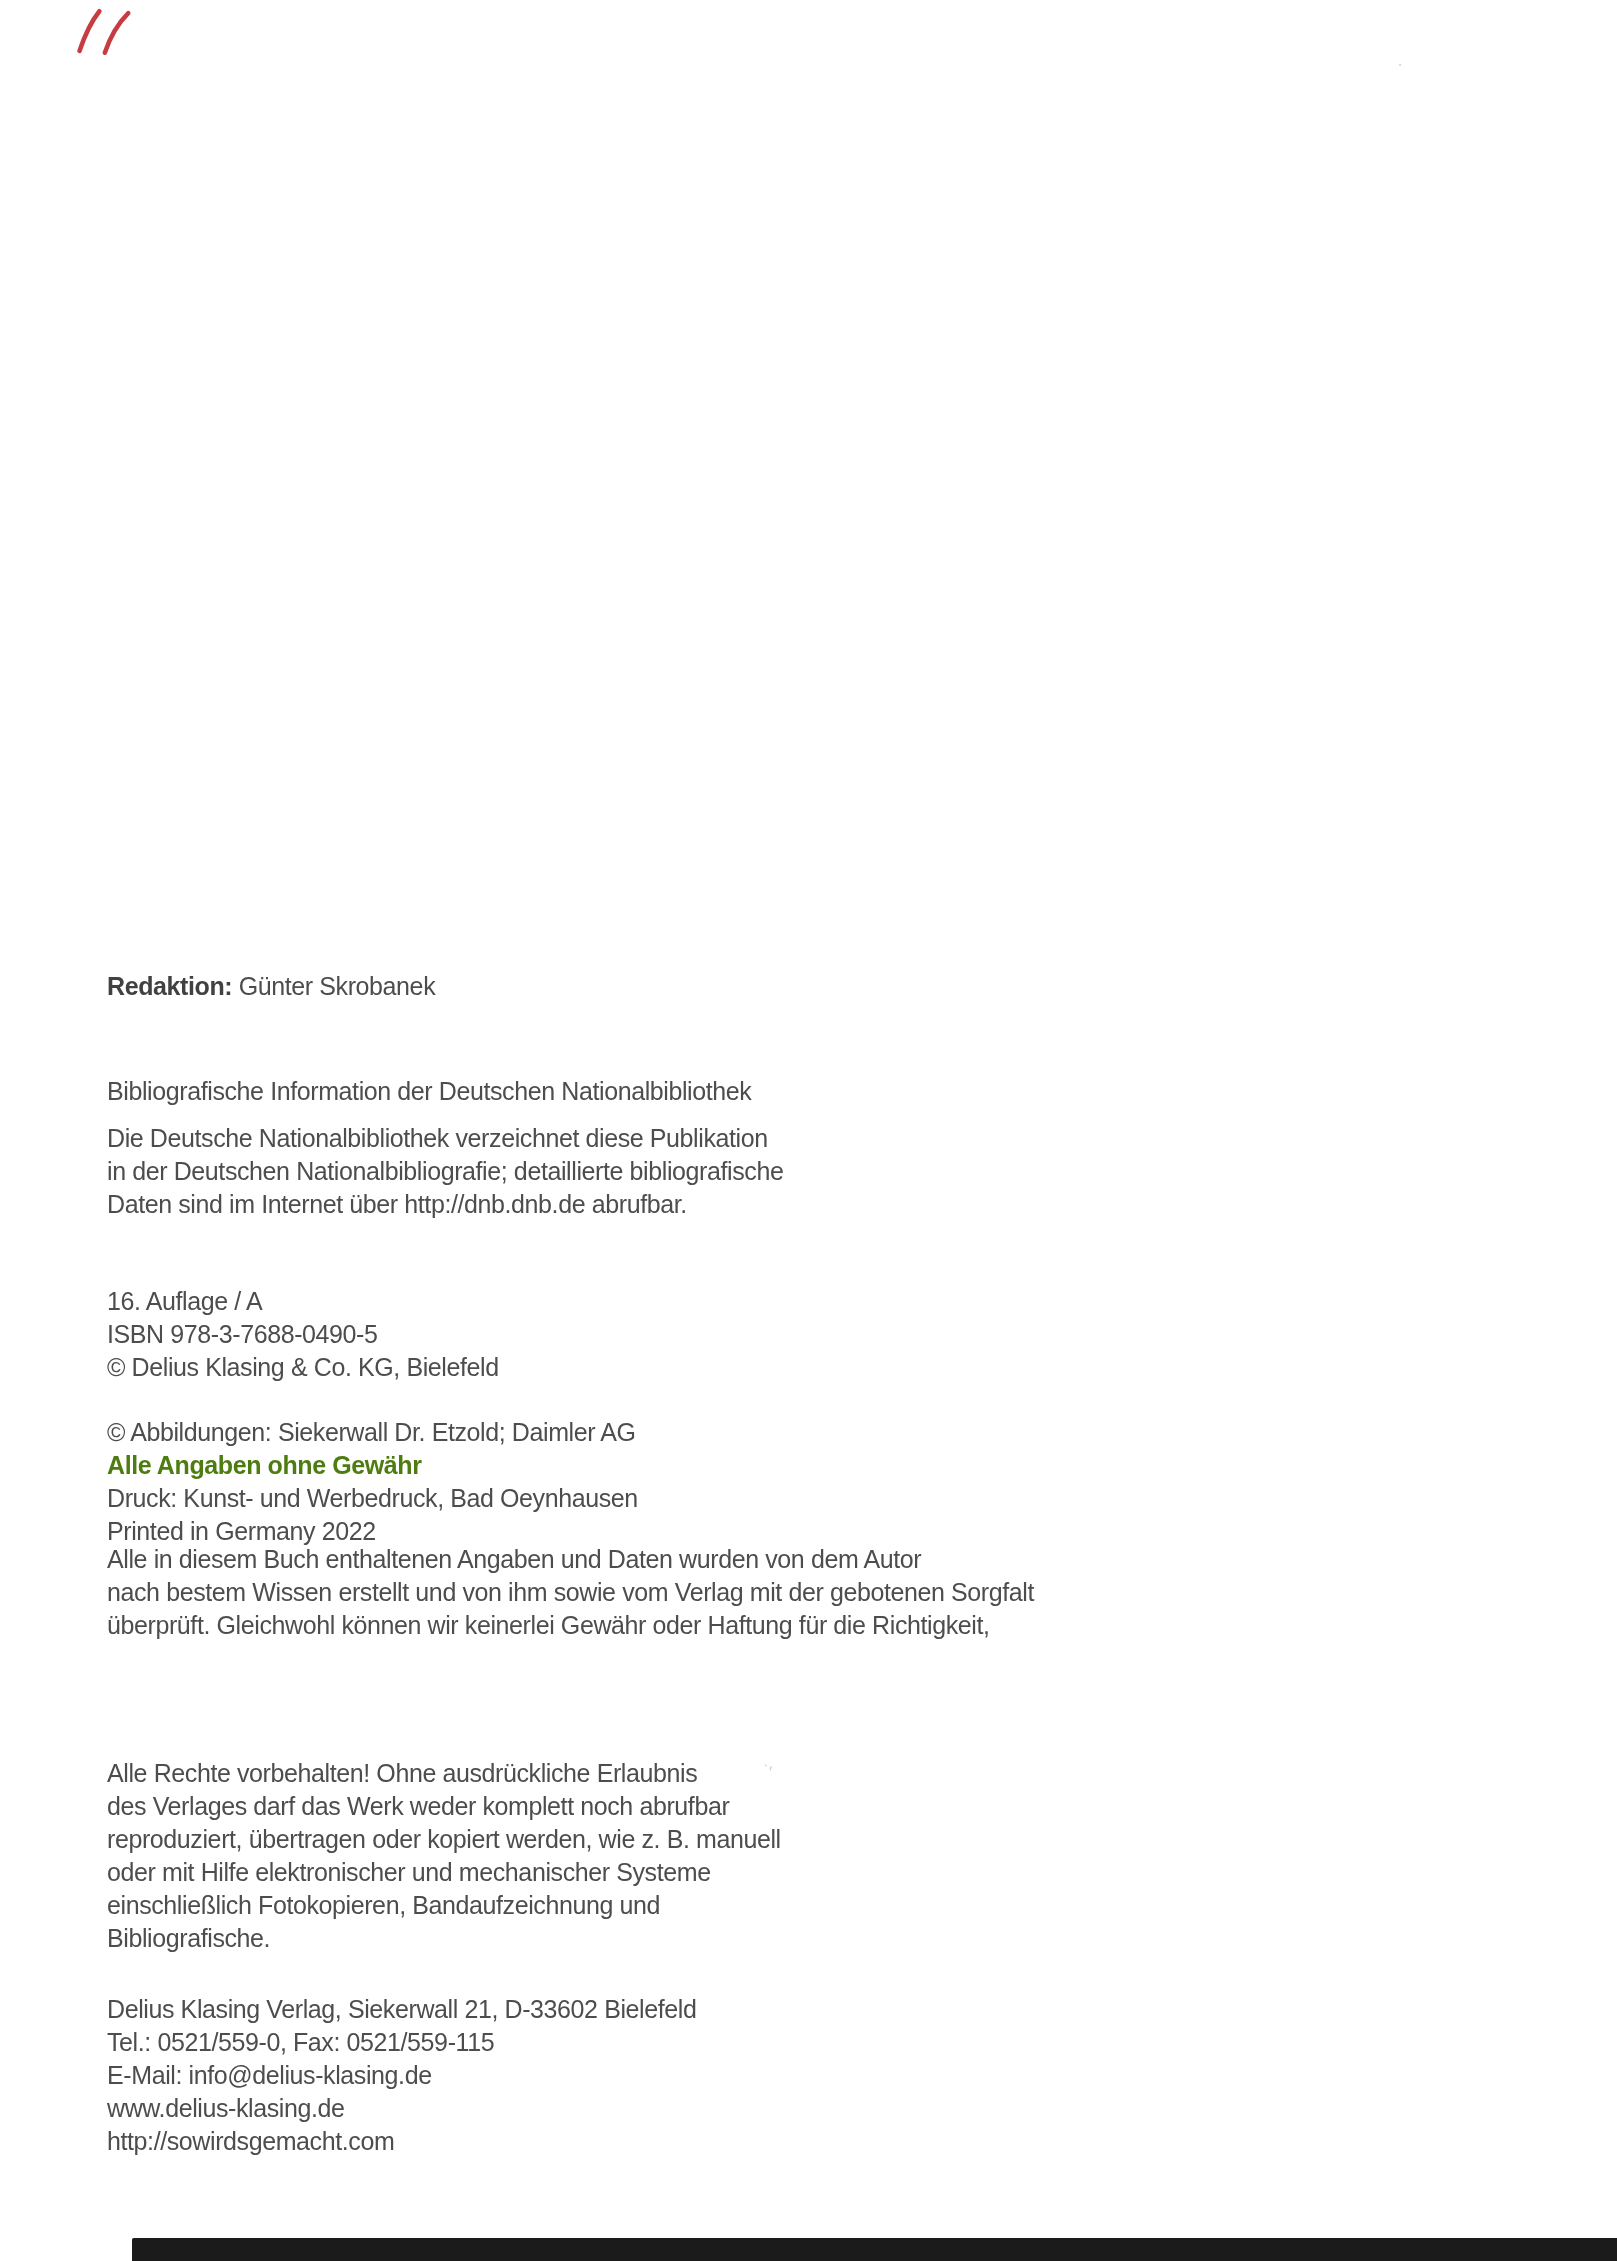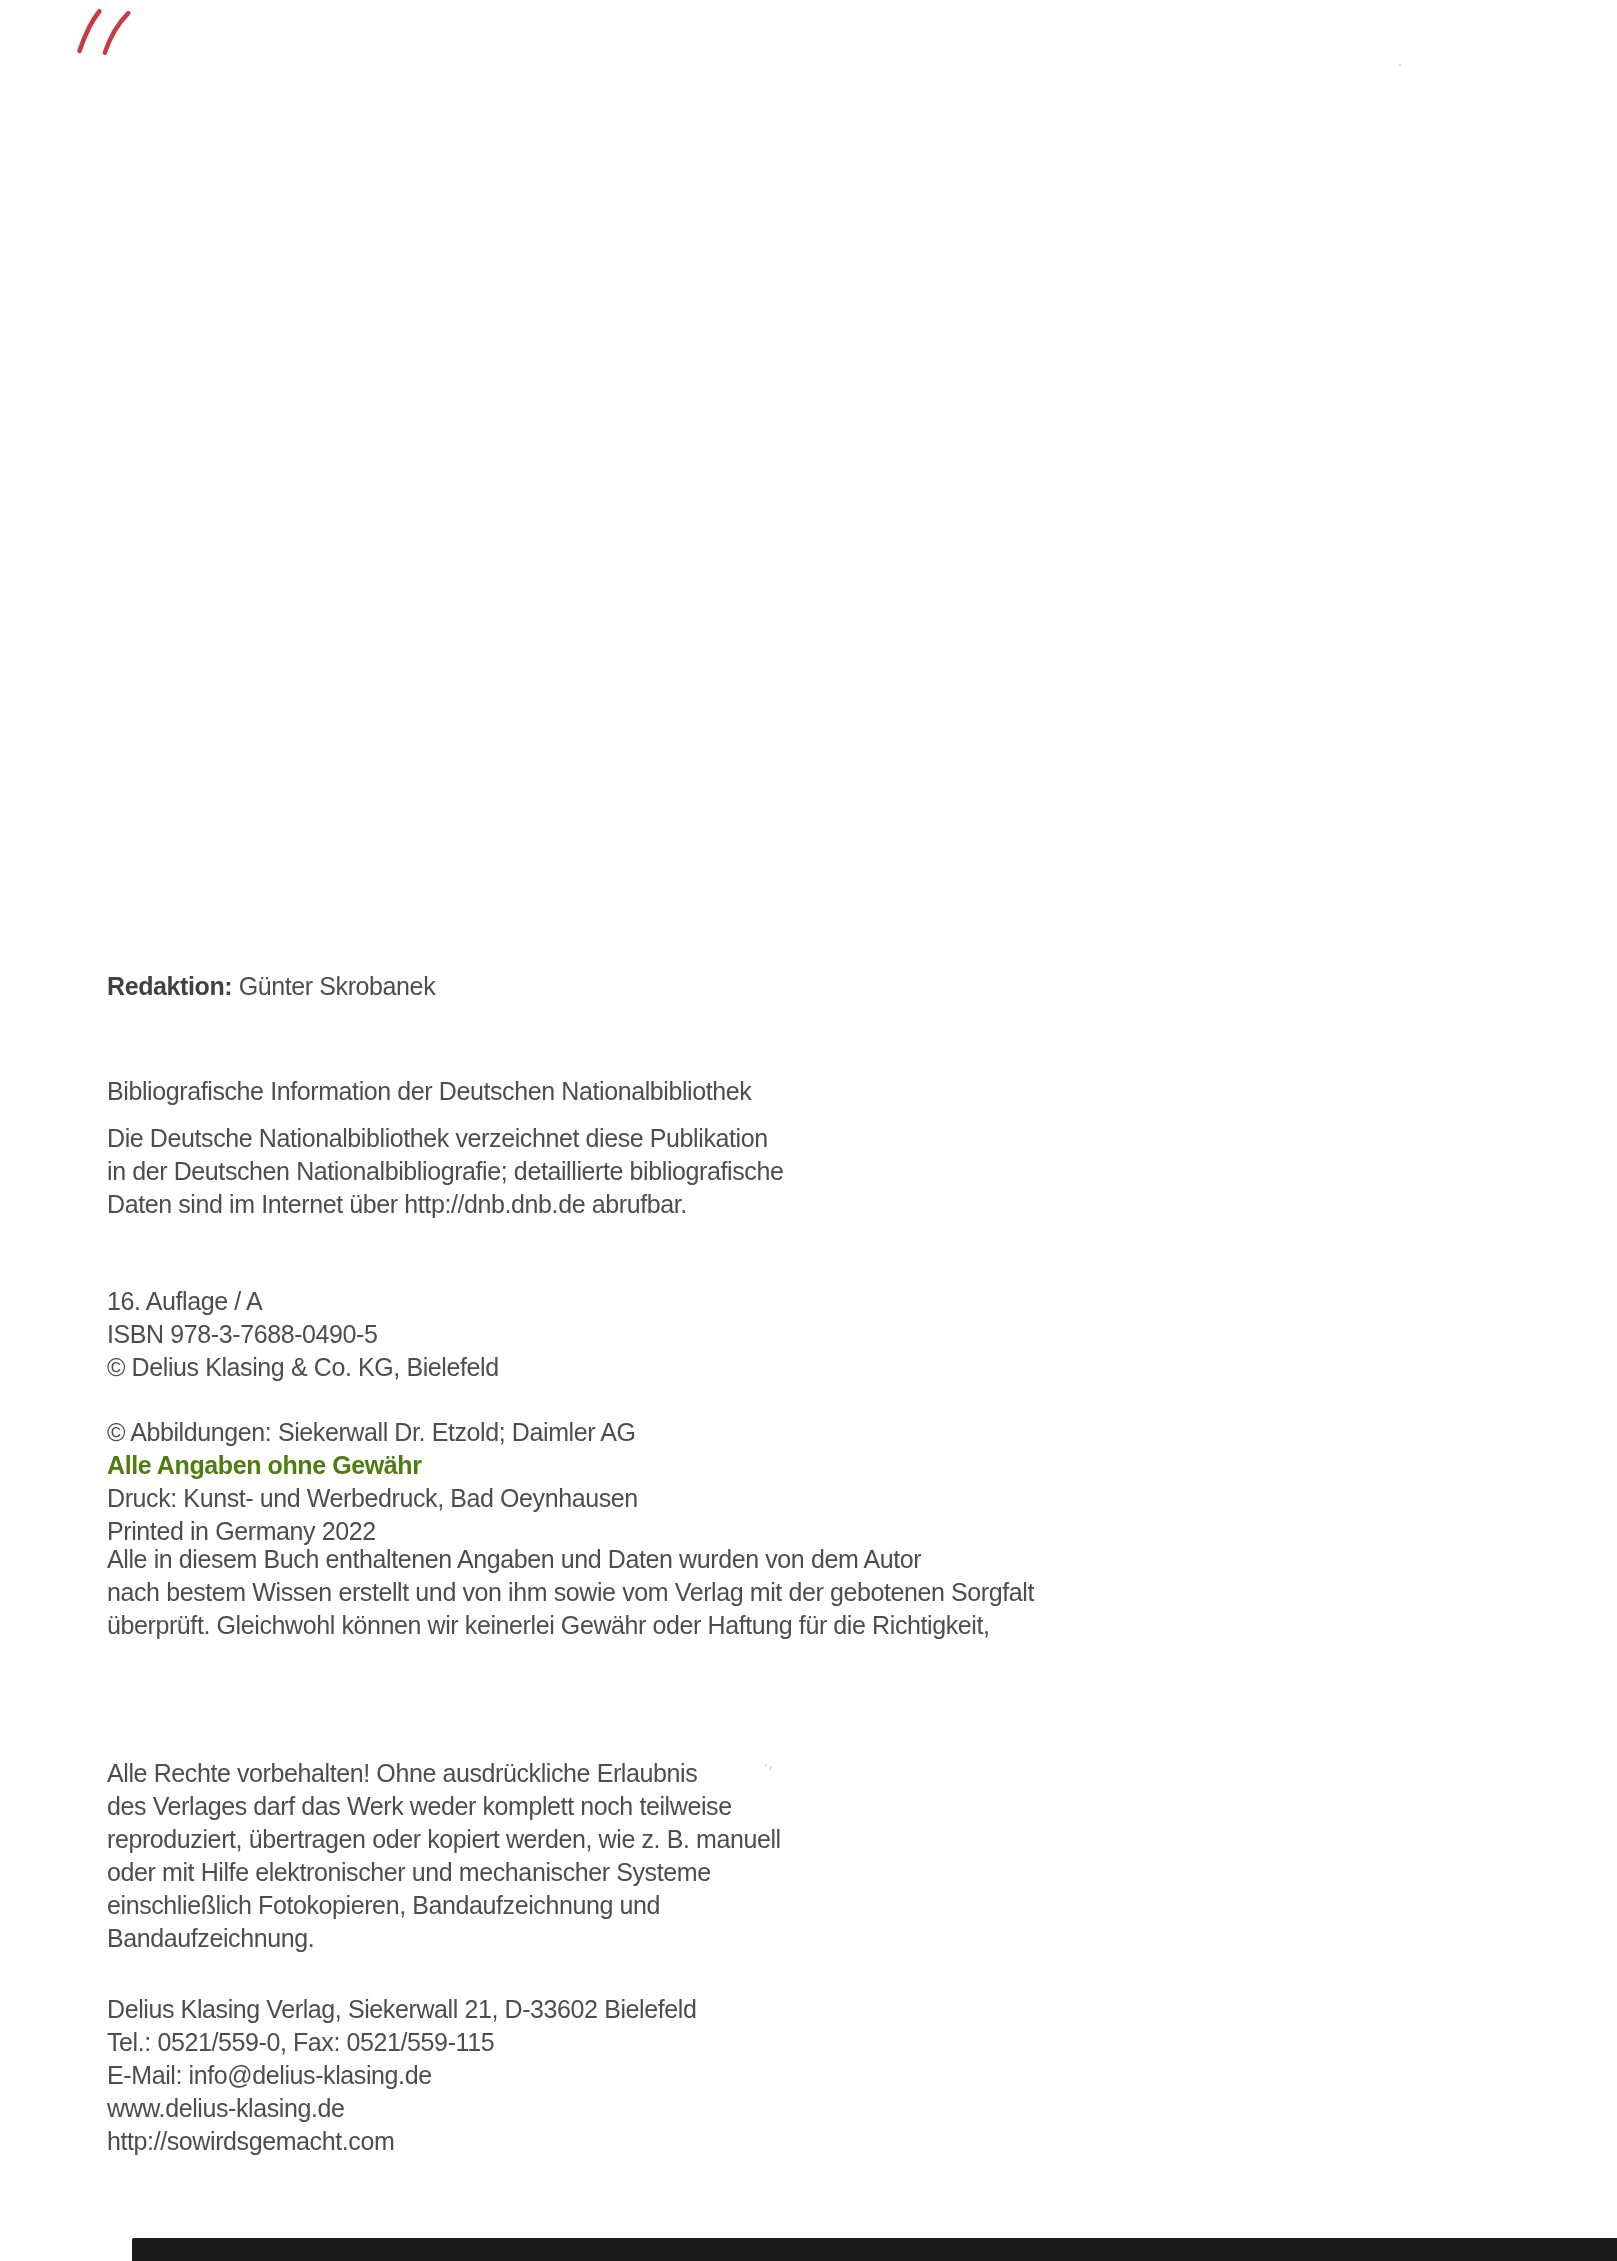--- a/index.html
+++ b/index.html
@@ -94,25 +94,25 @@
   </div>
 
   <div class="block" style="top:1543px">
     <span class="line">Alle in diesem Buch enthaltenen Angaben und Daten wurden von dem Autor</span>
     <span class="line">nach bestem Wissen erstellt und von ihm sowie vom Verlag mit der gebotenen Sorgfalt</span>
     <span class="line">überprüft. Gleichwohl können wir keinerlei Gewähr oder Haftung für die Richtigkeit,</span>
   </div>
 
   <div class="block" style="top:1757px">
     <span class="line">Alle Rechte vorbehalten! Ohne ausdrückliche Erlaubnis</span>
-    <span class="line">des Verlages darf das Werk weder komplett noch teilweise</span>
+    <span class="line">des Verlages darf das Werk weder komplett noch abrufbar</span>
     <span class="line">reproduziert, übertragen oder kopiert werden, wie z. B. manuell</span>
     <span class="line">oder mit Hilfe elektronischer und mechanischer Systeme</span>
     <span class="line">einschließlich Fotokopieren, Bandaufzeichnung und</span>
-    <span class="line">Bandaufzeichnung.</span>
+    <span class="line">Bibliografische.</span>
   </div>
 
   <div class="block" style="top:1993px">
     <span class="line">Delius Klasing Verlag, Siekerwall 21, D-33602 Bielefeld</span>
     <span class="line">Tel.: 0521/559-0, Fax: 0521/559-115</span>
     <span class="line">E-Mail: info@delius-klasing.de</span>
     <span class="line">www.delius-klasing.de</span>
     <span class="line">http://sowirdsgemacht.com</span>
   </div>
 

